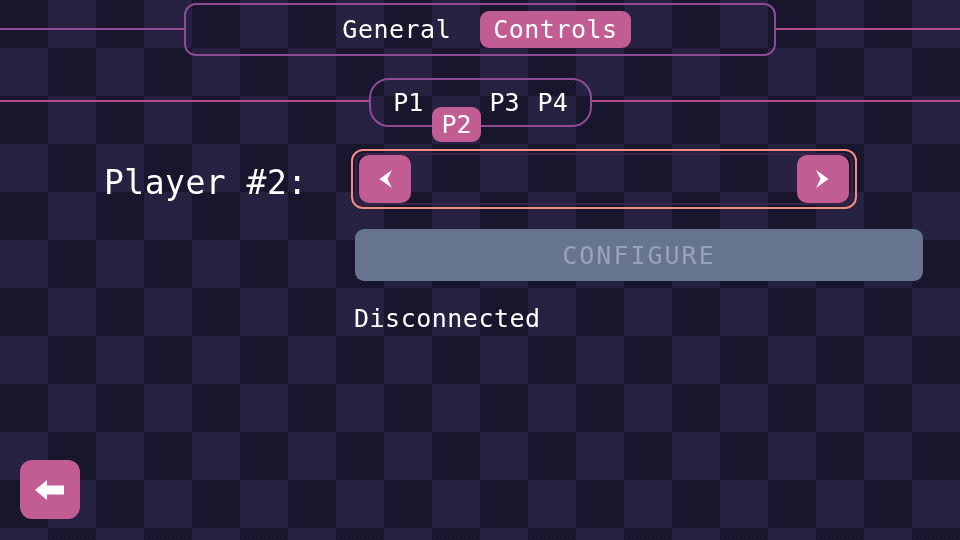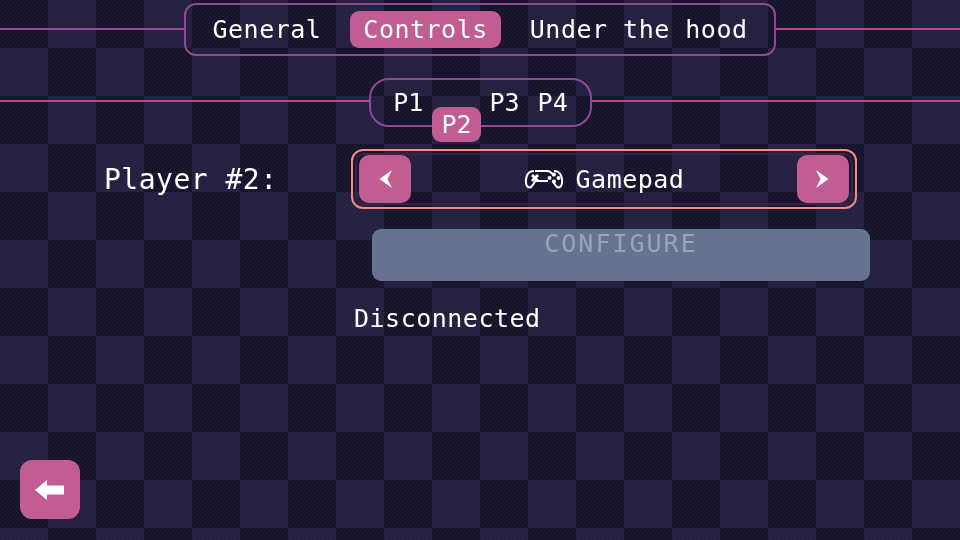--- a/index.html
+++ b/index.html
@@ -67,21 +67,21 @@
     padding:5px 9px;
     border-radius:9px;
     line-height:1;
   }
   .ptab.active { background:#c25d93;margin-top:44px; }
 
   
   #player-label {
     position:absolute;
     left:104px; top:163px;
-    font-size:28px; color:#ffffff;
+    font-size:33px; color:#ffffff;
     letter-spacing:.5px;
     white-space:nowrap;
   }
 
   #selector {
     position:absolute;
     left:351px; top:149px; width:506px; height:60px;
     border:2px solid #f08c80;
     border-radius:12px;
     padding:2px;
@@ -110,26 +110,25 @@
     gap:12px;
   }
   #device-name {
     font-size:25px; color:#ffffff; letter-spacing:.5px;
     line-height:1;
   }
 
   
   #configure-btn {
     position:absolute;
-    left:355px; top:229px; width:498px; height:52px;
+    left:355px; top:229px; width:568px; height:52px;
     background:#67748f;
     border-radius:9px;
-    display:flex; justify-content:center;
-    z-index:3;
-    margin-left:17px;
+    display:flex; align-items:center; justify-content:center;
+    z-index:3;
   }
   #configure-label {
     font-size:25px; color:#98a2b8; letter-spacing:2px;
   }
 
   
   #status-text {
     position:absolute;
     left:354px; top:304px;
     font-size:25px; color:#ffffff; letter-spacing:.5px;
@@ -152,58 +151,40 @@
 <div id="screen">
 
   <div class="hrule" style="left:0px; top:28px; width:186px;"></div>
   <div class="hrule pinkish" style="left:774px; top:28px; width:186px;"></div>
   <div class="hrule pinkish" style="left:0px; top:100px; width:371px;"></div>
   <div class="hrule pinkish" style="left:590px; top:100px; width:370px;"></div>
 
   <div id="tabbar">
     <div class="tab">General</div>
     <div class="tab active">Controls</div>
-    <div class="tab">Under the hood</div>
   </div>
 
   <div id="playerbar">
     <div class="ptab">P1</div>
     <div class="ptab active">P2</div>
     <div class="ptab">P3</div>
     <div class="ptab">P4</div>
   </div>
 
   <div id="player-label">Player #2:</div>
 
   <div id="selector">
     <div id="selector-inner">
 
       <div class="arrow-btn">
         <svg class="arrow-glyph" width="28" height="28" viewBox="0 0 28 28">
           <path d="M21 5 L8.5 14 L21 23 L16.5 14 Z" fill="#ffffff"></path>
         </svg>
       </div>
 
-      <div id="selector-center">
-        <svg width="40" height="26" viewBox="0 0 40 26">
-          <g fill="none" stroke="#ffffff" stroke-width="2">
-            <path d="M11 5 H23 Q26 5 27.5 7 L30 10
-                     M10 5 Q4 5 2.5 11 Q1 17 3 20 Q5.5 23 8 20 L11.5 15 H24"></path>
-            <path d="M30 5 Q36 5 37.5 11 Q39 17 37 20 Q34.5 23 32 20 L28.5 15"></path>
-          </g>
-          <g fill="#ffffff">
-            <path d="M9 8 L11 10 L13 8 L15 10 L13 12 L15 14 L13 16 L11 14 L9 16 L7 14 L9 12 L7 10 Z"></path>
-            <circle cx="30" cy="8.5" r="2"></circle>
-            <circle cx="34.5" cy="12" r="2"></circle>
-            <circle cx="30" cy="15.5" r="2"></circle>
-            <circle cx="25.5" cy="12" r="2"></circle>
-          </g>
-        </svg>
-        <div id="device-name">Gamepad</div>
-      </div>
 
       <div class="arrow-btn">
         <svg class="arrow-glyph" width="28" height="28" viewBox="0 0 28 28">
           <path d="M7 5 L19.5 14 L7 23 L11.5 14 Z" fill="#ffffff"></path>
         </svg>
       </div>
 
     </div>
   </div>
 

